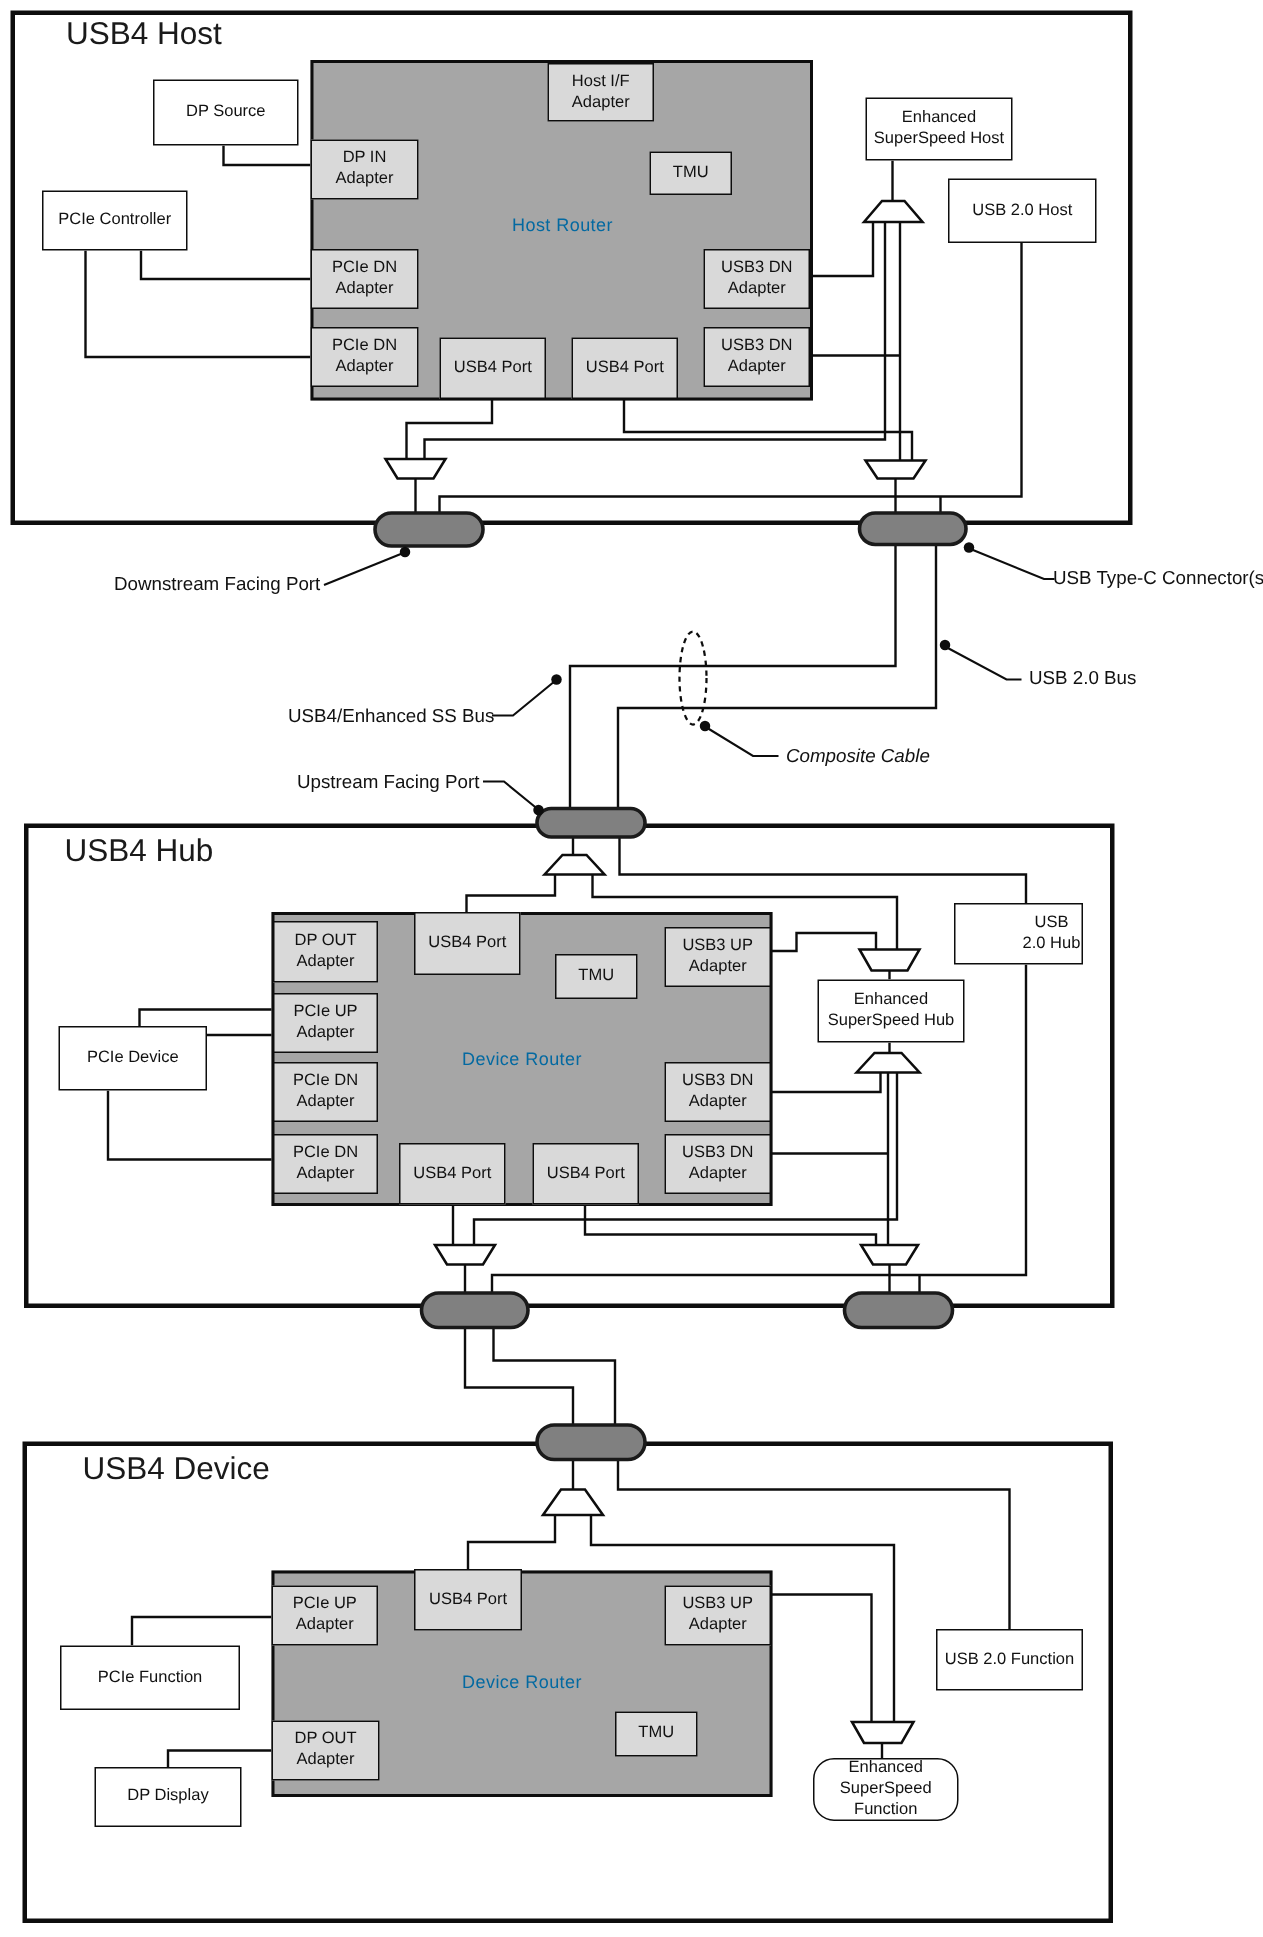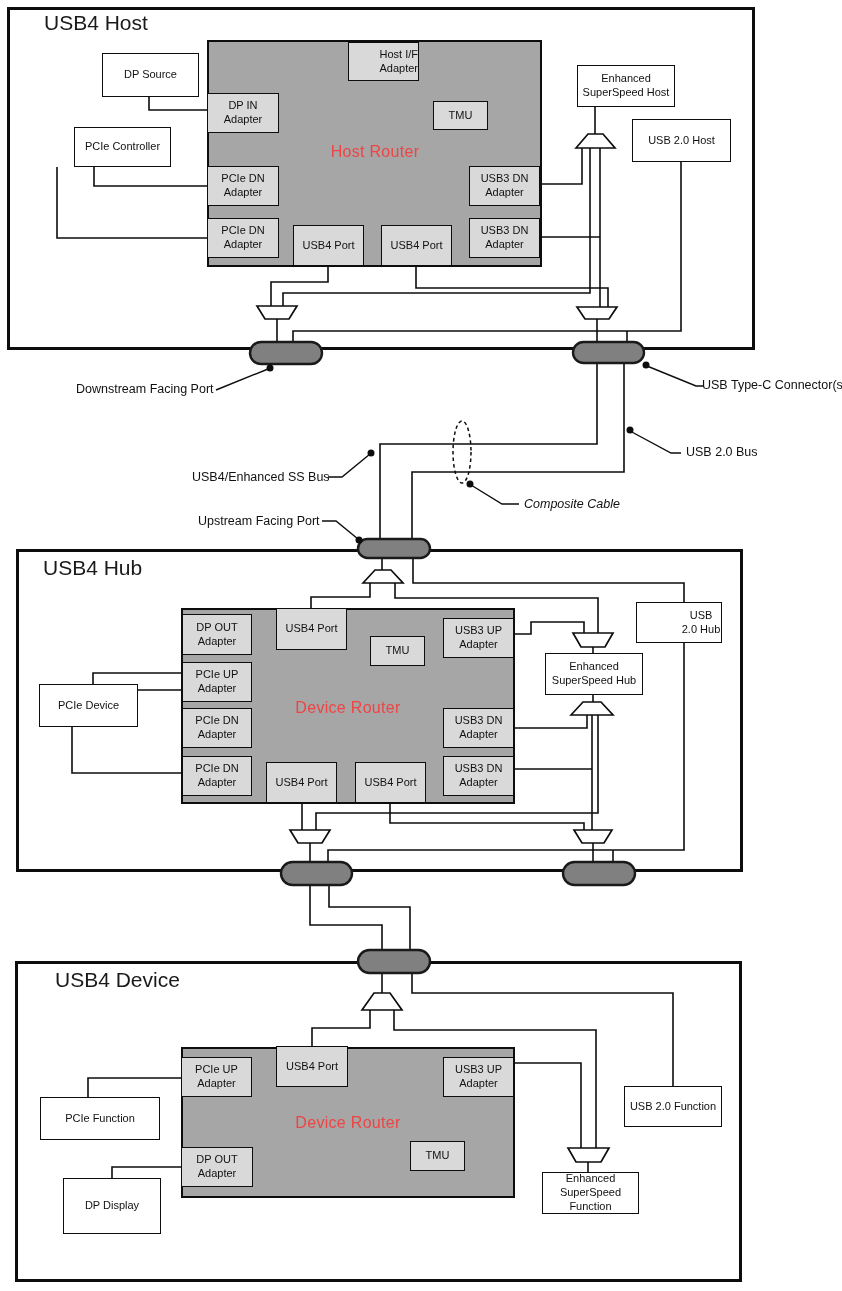--- a/index.html
+++ b/index.html
@@ -6,21 +6,21 @@
   #canvas{position:relative;width:842px;height:1291px;background:#fff;overflow:hidden;
           font-family:"Liberation Sans", sans-serif;color:#111;}
   .section{position:absolute;background:#fff;border:3px solid #0d0d0d;box-sizing:border-box;}
   .router{position:absolute;background:#a6a6a6;border:2px solid #0d0d0d;box-sizing:border-box;}
   .abox{position:absolute;background:#d9d9d9;border:1.6px solid #0d0d0d;box-sizing:border-box;
         display:flex;align-items:center;justify-content:center;text-align:center;
         font-size:11px;line-height:1.25;}
   .wbox{position:absolute;background:#fff;border:1.6px solid #0d0d0d;box-sizing:border-box;
         display:flex;align-items:center;justify-content:center;text-align:center;
         font-size:11px;line-height:1.25;}
-  .rlabel{position:absolute;font-size:16px;letter-spacing:.3px;text-align:center;color:#ef4444;}
+  .rlabel{position:absolute;font-size:12px;letter-spacing:.3px;text-align:center;color:#0369a1;}
   .title{position:absolute;font-size:21px;color:#1a1a1a;}
   .ann{position:absolute;font-size:12.5px;color:#111;white-space:nowrap;}
   .ann.r{text-align:left;}
   svg{position:absolute;left:0;top:0;}
   .wire{fill:none;stroke:#0d0d0d;stroke-width:1.6px;}
   .leader{fill:none;stroke:#0d0d0d;stroke-width:1.4px;}
   .mux{fill:#fff;stroke:#0d0d0d;stroke-width:1.7px;}
   .pill{fill:#808080;stroke:#1a1a1a;stroke-width:2.4px;}
   .dot{fill:#0d0d0d;}
   .cable-ellipse{fill:none;stroke:#0d0d0d;stroke-width:1.5px;stroke-dasharray:3.5 3;}
@@ -119,32 +119,32 @@
     <circle class="dot" cx="371" cy="453" r="3.5"></circle>
     <polyline class="leader" points="322,521 336,521 358,539"></polyline>
     <circle class="dot" cx="359" cy="540" r="3.5"></circle>
     <polyline class="leader" points="471,485 502,504 519,504"></polyline>
     <circle class="dot" cx="470" cy="484" r="3.5"></circle>
   </svg>
 
   <div class="title" style="left:44px;top:11px;">USB4 Host</div>
   <div class="rlabel" style="left:300px;top:143px;width:150px;">Host Router</div>
 
-  <div class="abox" style="left:348px;top:42px;width:71px;height:39px;text-align:right;">Host I/F Adapter</div>
+  <div class="abox" style="left:365px;top:42px;width:71px;height:39px;">Host I/F Adapter</div>
   <div class="abox" style="left:207px;top:93px;width:72px;height:40px;">DP IN Adapter</div>
   <div class="abox" style="left:433px;top:101px;width:55px;height:29px;">TMU</div>
   <div class="abox" style="left:207px;top:166px;width:72px;height:40px;">PCIe DN Adapter</div>
   <div class="abox" style="left:207px;top:218px;width:72px;height:40px;">PCIe DN Adapter</div>
   <div class="abox" style="left:293px;top:225px;width:71px;height:41px;">USB4 Port</div>
   <div class="abox" style="left:381px;top:225px;width:71px;height:41px;">USB4 Port</div>
   <div class="abox" style="left:469px;top:166px;width:71px;height:40px;">USB3 DN Adapter</div>
   <div class="abox" style="left:469px;top:218px;width:71px;height:40px;">USB3 DN Adapter</div>
 
   <div class="wbox" style="left:102px;top:53px;width:97px;height:44px;">DP Source</div>
-  <div class="wbox" style="left:28px;top:127px;width:97px;height:40px;margin-left:46px;">PCIe Controller</div>
+  <div class="wbox" style="left:28px;top:127px;width:97px;height:40px;">PCIe Controller</div>
   <div class="wbox" style="left:546px;top:65px;width:98px;height:42px;margin-left:31px;">Enhanced SuperSpeed Host</div>
   <div class="wbox" style="left:632px;top:119px;width:99px;height:43px;">USB 2.0 Host</div>
 
   <div class="title" style="left:43px;top:556px;">USB4 Hub</div>
   <div class="rlabel" style="left:273px;top:699px;width:150px;">Device Router</div>
 
   <div class="abox" style="left:182px;top:614px;width:70px;height:41px;">DP OUT Adapter</div>
   <div class="abox" style="left:182px;top:662px;width:70px;height:40px;">PCIe UP Adapter</div>
   <div class="abox" style="left:182px;top:708px;width:70px;height:40px;">PCIe DN Adapter</div>
   <div class="abox" style="left:182px;top:756px;width:70px;height:40px;">PCIe DN Adapter</div>
@@ -163,23 +163,23 @@
   <div class="title" style="left:55px;top:968px;">USB4 Device</div>
   <div class="rlabel" style="left:273px;top:1114px;width:150px;">Device Router</div>
 
   <div class="abox" style="left:181px;top:1057px;width:71px;height:40px;">PCIe UP Adapter</div>
   <div class="abox" style="left:276px;top:1046px;width:72px;height:41px;">USB4 Port</div>
   <div class="abox" style="left:443px;top:1057px;width:71px;height:40px;">USB3 UP Adapter</div>
   <div class="abox" style="left:181px;top:1147px;width:72px;height:40px;">DP OUT Adapter</div>
   <div class="abox" style="left:410px;top:1141px;width:55px;height:30px;">TMU</div>
 
   <div class="wbox" style="left:40px;top:1097px;width:120px;height:43px;">PCIe Function</div>
-  <div class="wbox" style="left:63px;top:1178px;width:98px;height:56px;">DP Display</div>
+  <div class="wbox" style="left:63px;top:1178px;width:98px;height:40px;">DP Display</div>
   <div class="wbox" style="left:624px;top:1086px;width:98px;height:41px;">USB 2.0 Function</div>
-  <div class="wbox" style="left:542px;top:1172px;width:97px;height:42px;">Enhanced SuperSpeed Function</div>
+  <div class="wbox" style="left:542px;top:1172px;width:97px;height:42px;border-radius:14px;">Enhanced SuperSpeed Function</div>
 
   <div class="ann r" style="left:76px;top:382px;width:138px;">Downstream Facing Port</div>
   <div class="ann" style="left:702px;top:378px;">USB Type-C Connector(s)</div>
   <div class="ann" style="left:686px;top:445px;">USB 2.0 Bus</div>
   <div class="ann r" style="left:192px;top:470px;width:133px;">USB4/Enhanced SS Bus</div>
   <div class="ann" style="left:524px;top:497px;font-style:italic;">Composite Cable</div>
   <div class="ann r" style="left:198px;top:514px;width:120px;">Upstream Facing Port</div>
 
 </div>
 

